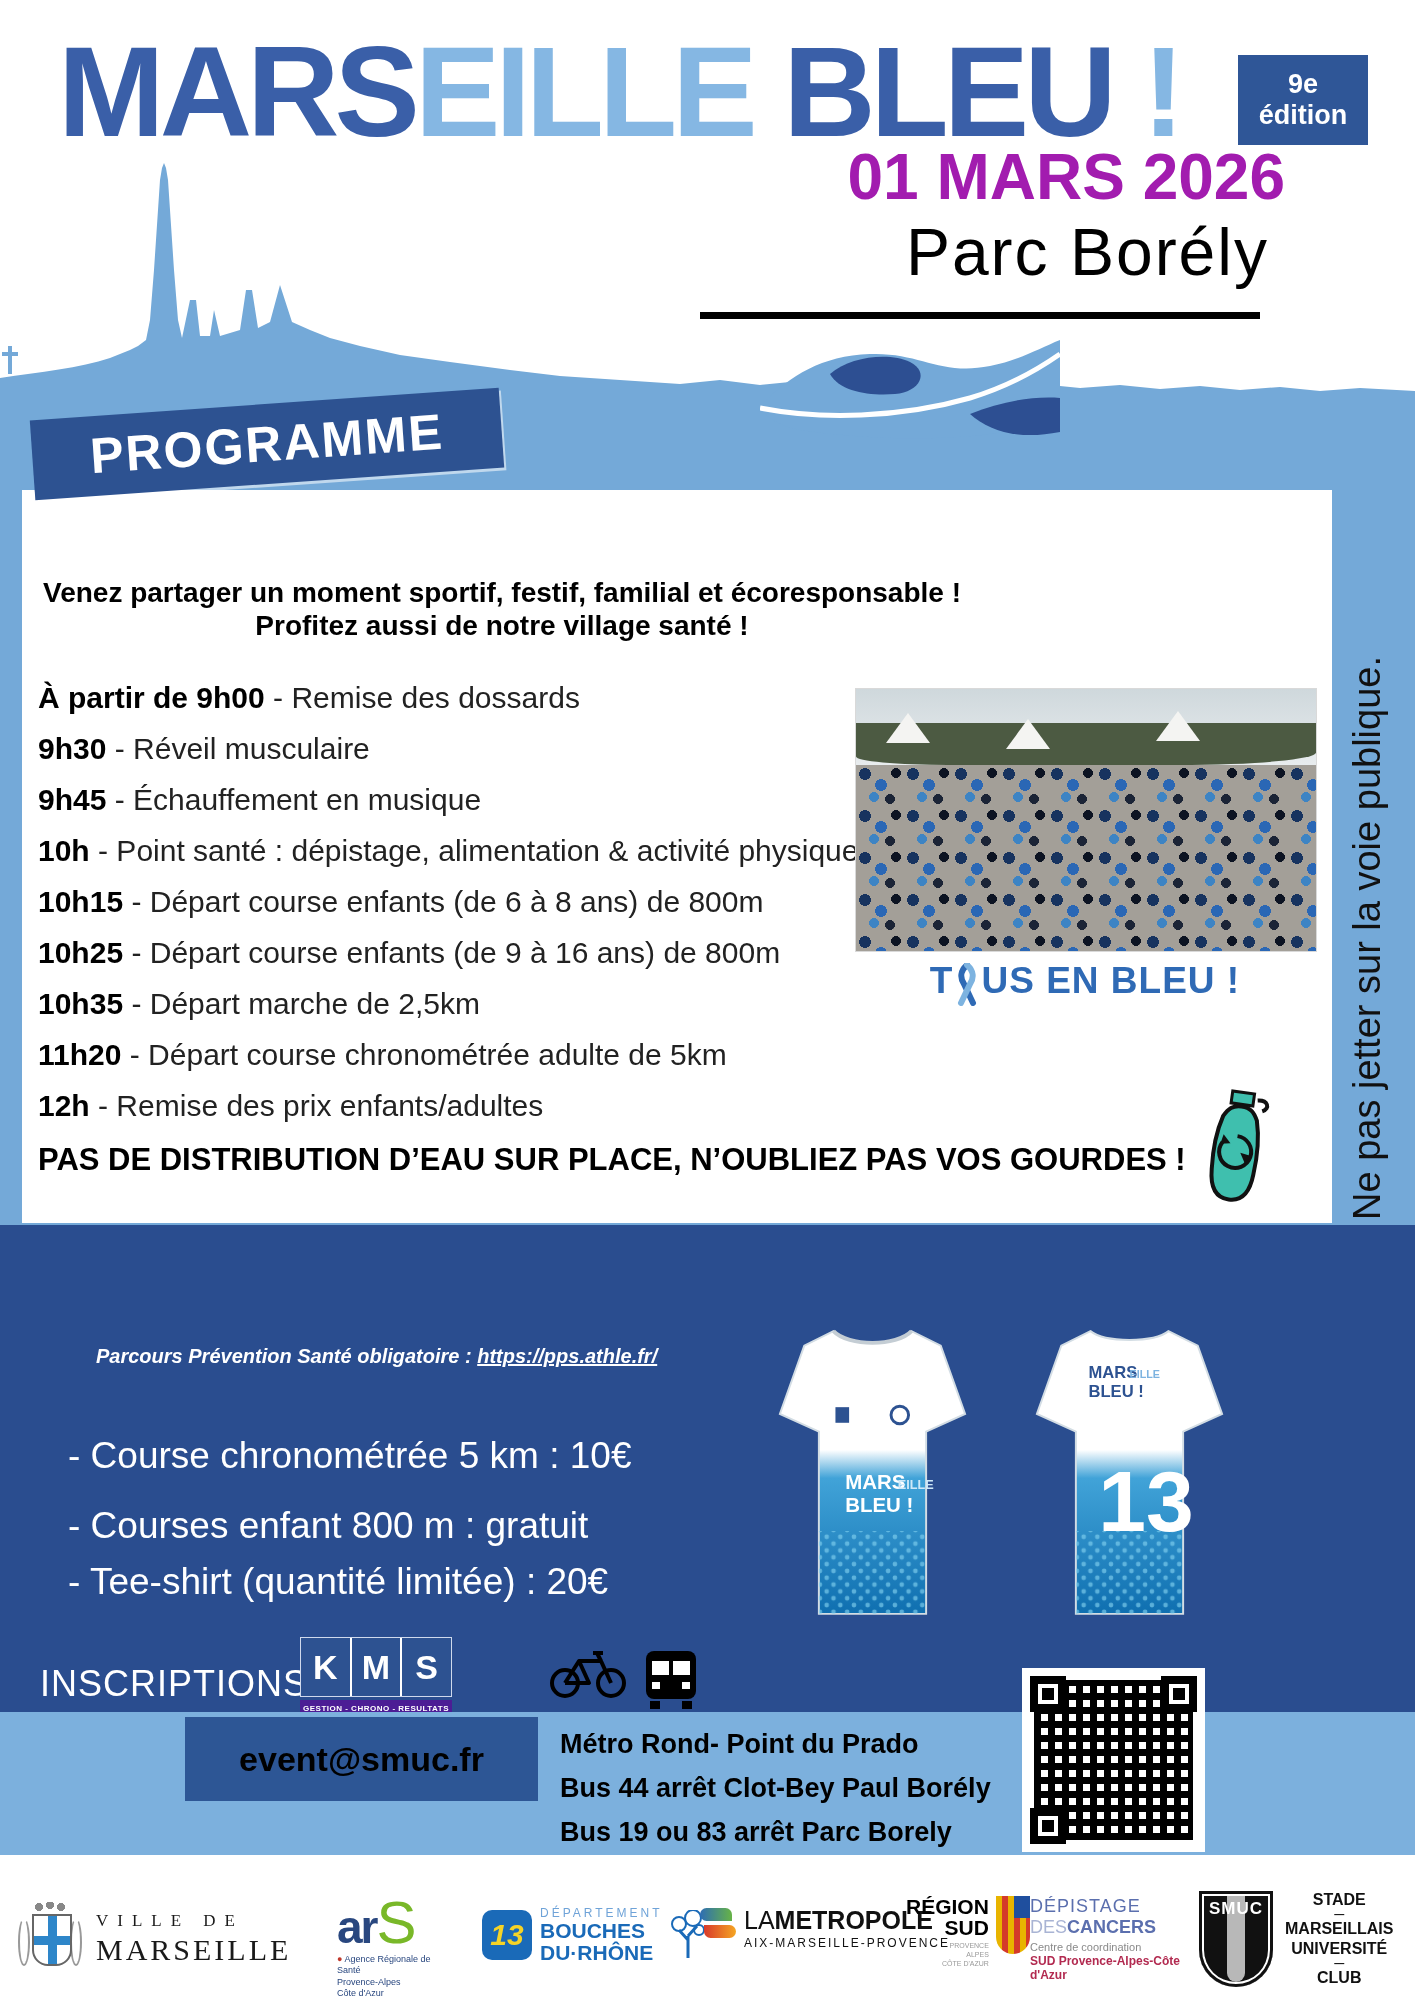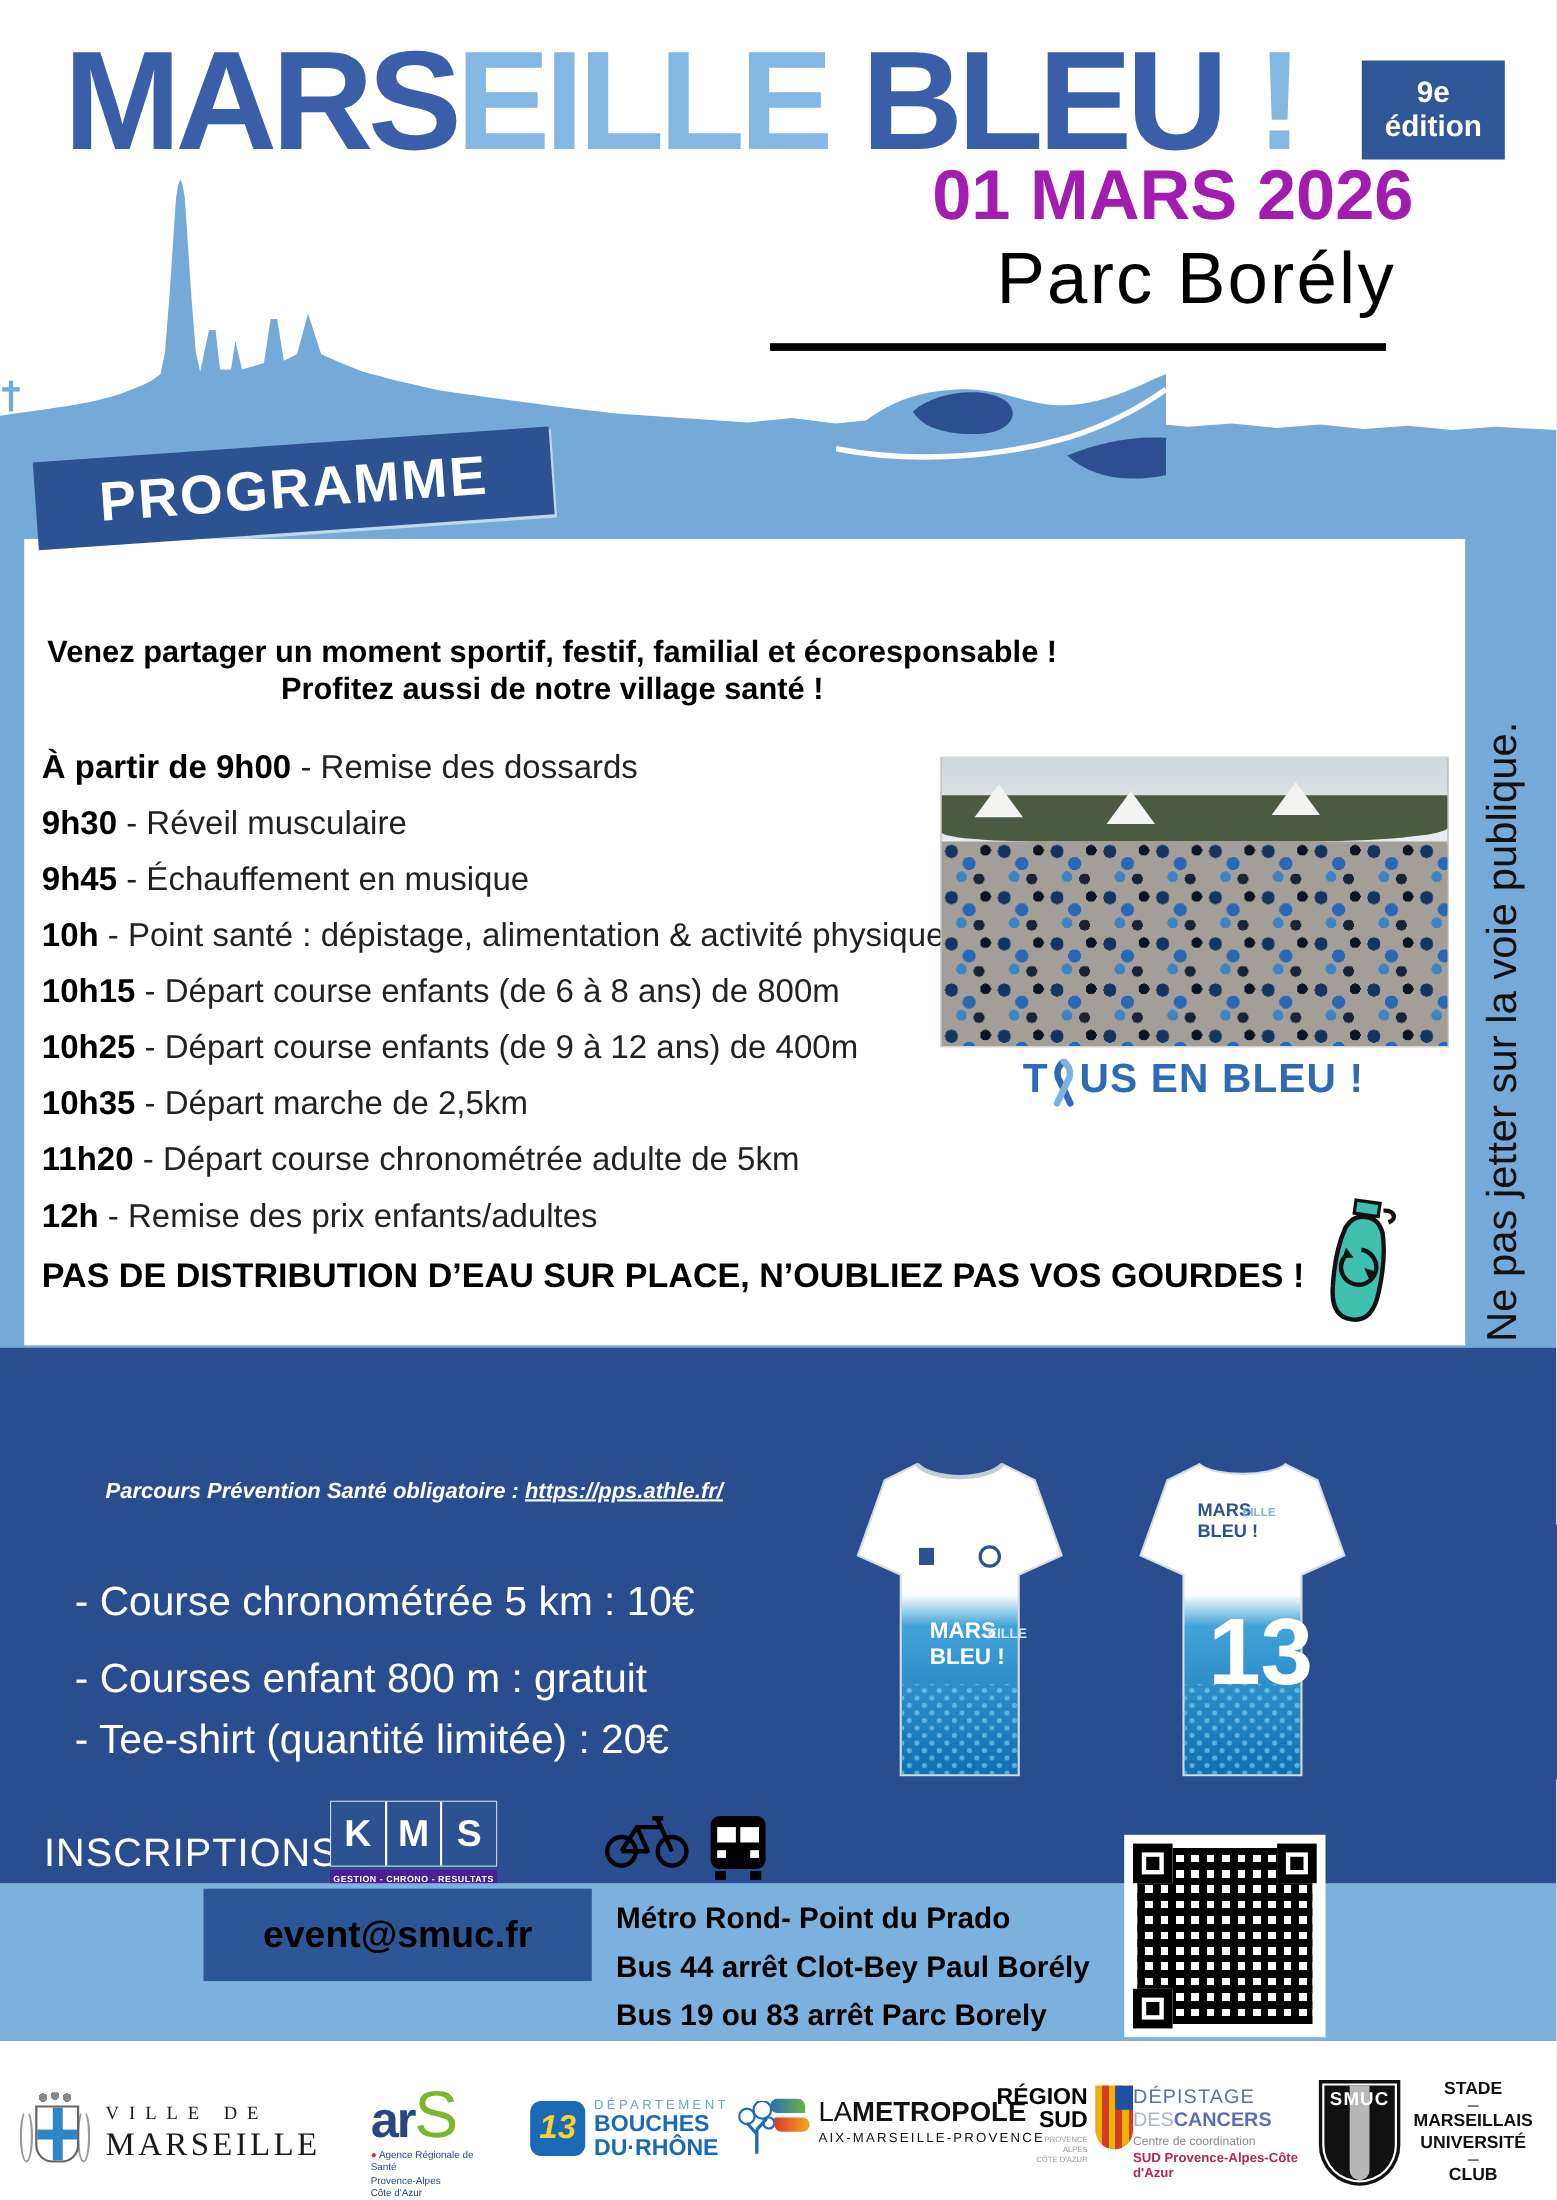--- a/index.html
+++ b/index.html
@@ -240,21 +240,21 @@
       <div>Venez partager un moment sportif, festif, familial et écoresponsable !</div>
       <div>Profitez aussi de notre village santé !</div>
     </div>
 
     <div class="sched">
       <div class="sched-line"><b>À partir de 9h00</b> <span>- Remise des dossards</span></div>
       <div class="sched-line"><b>9h30</b> <span>- Réveil musculaire</span></div>
       <div class="sched-line"><b>9h45</b> <span>- Échauffement en musique</span></div>
       <div class="sched-line"><b>10h</b> <span>- Point santé : dépistage, alimentation &amp; activité physique</span></div>
       <div class="sched-line"><b>10h15</b> <span>- Départ course enfants (de 6 à 8 ans) de 800m</span></div>
-      <div class="sched-line"><b>10h25</b> <span>- Départ course enfants (de 9 à 12 ans) de 400m</span></div>
+      <div class="sched-line"><b>10h25</b> <span>- Départ course enfants (de 9 à 16 ans) de 800m</span></div>
       <div class="sched-line"><b>10h35</b> <span>- Départ marche de 2,5km</span></div>
       <div class="sched-line"><b>11h20</b> <span>- Départ course chronométrée adulte de 5km</span></div>
       <div class="sched-line"><b>12h</b> <span>- Remise des prix enfants/adultes</span></div>
     </div>
 
     <div class="photo">
       <div class="sky"></div>
       <div class="trees"></div>
       <div class="tent" style="left:30px;top:24px;"></div>
       <div class="tent" style="left:150px;top:30px;"></div>

